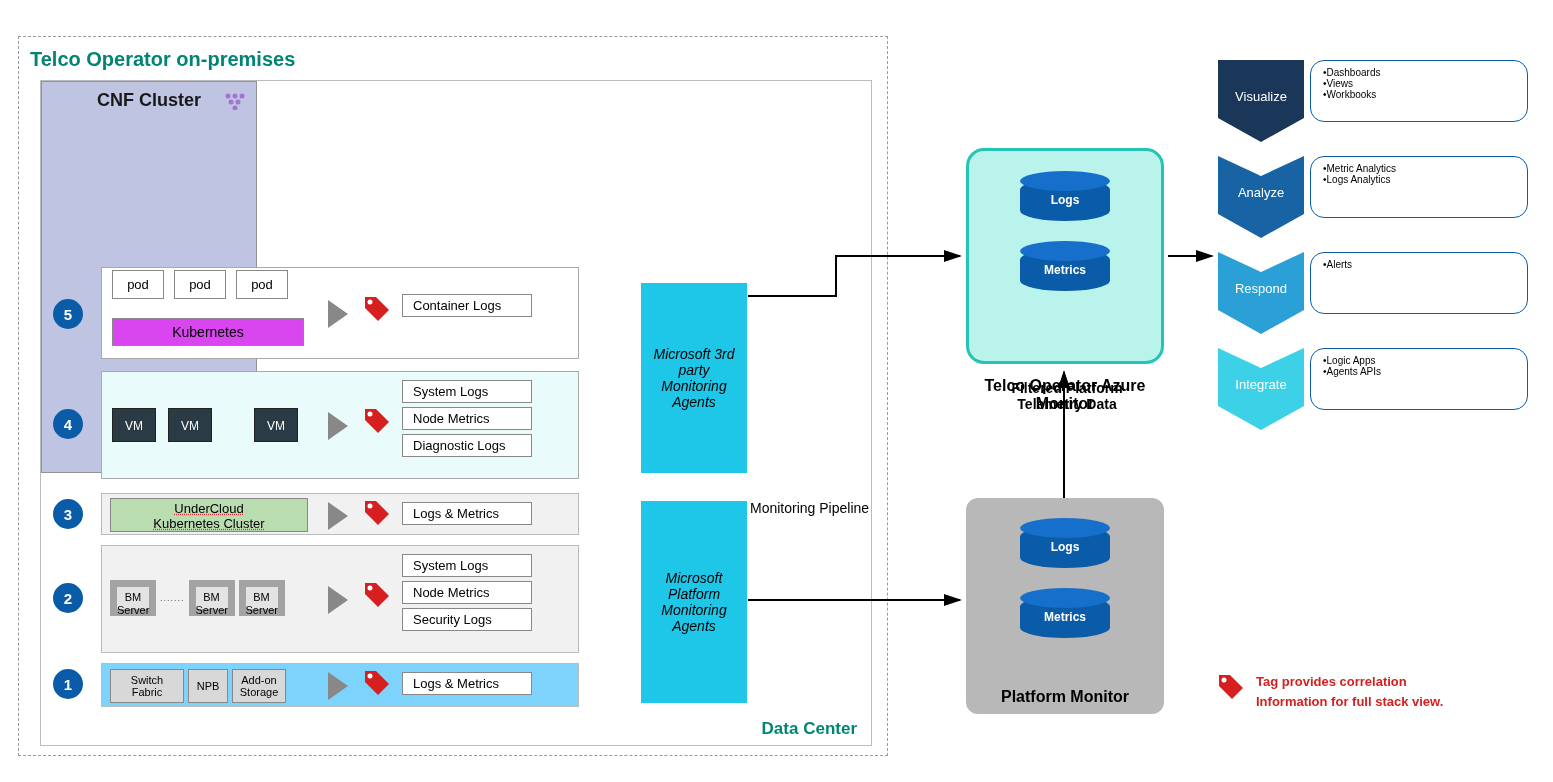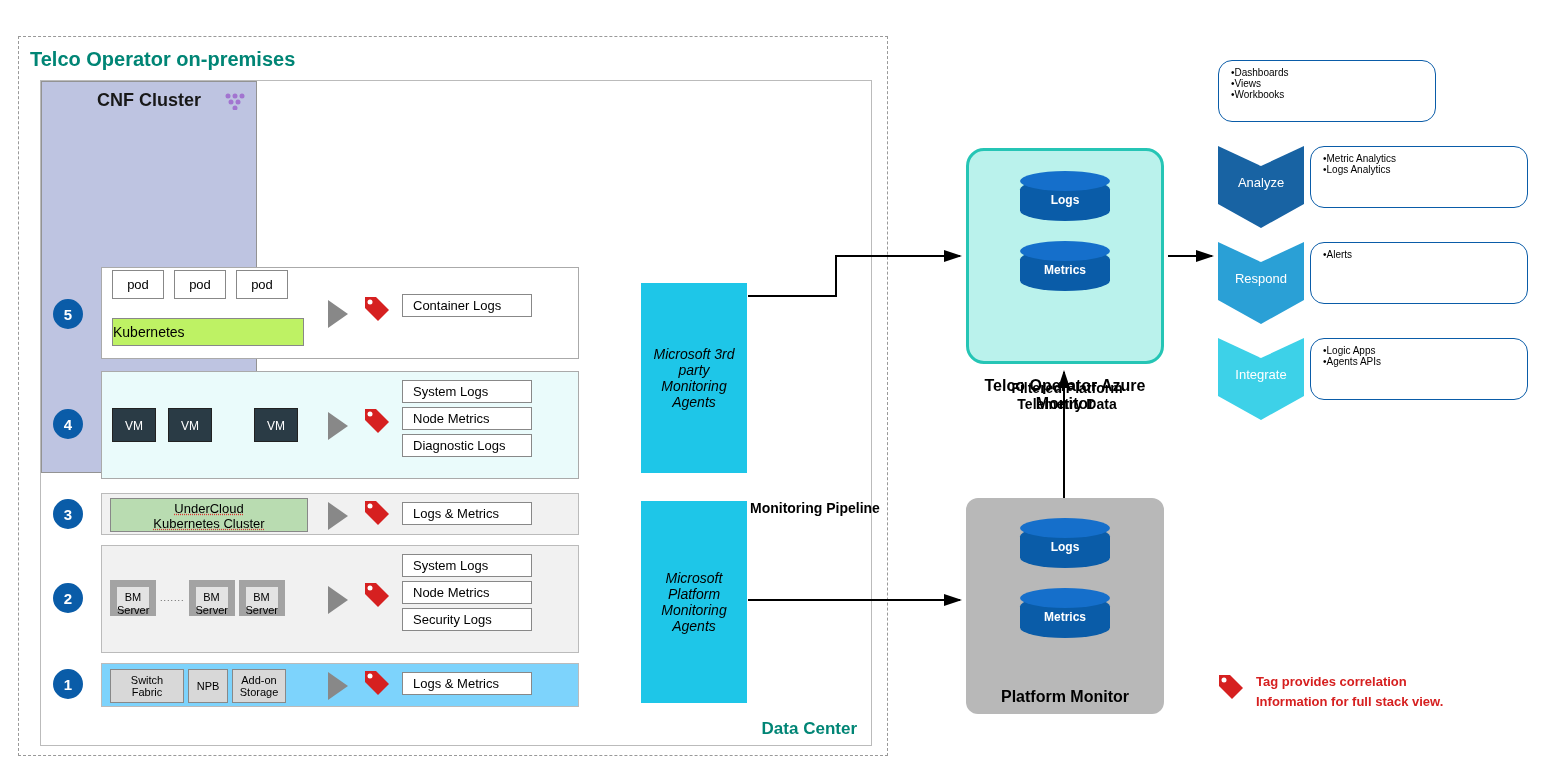--- a/index.html
+++ b/index.html
@@ -10,21 +10,21 @@
   .datacenter-label { position: absolute; right: 14px; bottom: 6px; color: #008575; font-weight: 700; font-size: 17px; }
   .cnf-cluster-box { position: absolute; left: 0; top: 0; width: 216px; height: 392px; border: 1.5px solid #888; background: #b7bede; opacity: 0.9; }
   .cnf-cluster-title { position: absolute; width: 100%; text-align: center; top: 8px; font-weight: 700; font-size: 18px; }
   .cluster-icon { position: absolute; top: 10px; right: 10px; }
   .layer5-row, .layer4-row, .layer3-row, .layer2-row, .layer1-row { position: absolute; }
   .layer5-row { left: 60px; top: 186px; width: 478px; height: 92px; border: 1px solid #aaa; background: #fff; }
   .layer4-row { left: 60px; top: 290px; width: 478px; height: 108px; border: 1px solid #aaa; background: #eafbfb; }
   .num-circle { position: absolute; width: 30px; height: 30px; border-radius: 50%; border: 3px solid #0a5ca8; background: #0a5ca8; color: #fff; font-weight: 700; display: flex; align-items: center; justify-content: center; font-size: 15px; }
   .pods-row { position: absolute; left: 10px; top: 2px; display: flex; gap: 10px; }
   .small-box { border: 1px solid #888; background: #fff; font-size: 13px; padding: 6px 8px; text-align: center; }
-  .k8s-box { position: absolute; left: 10px; top: 50px; width: 192px; height: 28px; border: 1px solid #888; background: #bef264; font-size: 14px; line-height: 26px; }
+  .k8s-box { position: absolute; left: 10px; top: 50px; width: 192px; height: 28px; border: 1px solid #888; background: #d946ef; font-size: 14px; text-align: center; line-height: 26px; }
   .vm-row { position: absolute; left: 10px; top: 36px; display: flex; gap: 12px; }
   .vm-box { width: 44px; height: 34px; background: #2a3b45; color: #fff; font-size: 12px; text-align: center; line-height: 34px; border: 1px solid #222; }
   .layer3-row { left: 60px; top: 412px; width: 478px; height: 42px; background: #f1f1f1; border: 1px solid #bbb; }
   .undercloud-box { position: absolute; left: 8px; top: 4px; width: 198px; height: 34px; background: #b9dcb1; border: 1px solid #888; font-size: 13px; text-align: center; line-height: 15px; padding-top: 2px; text-decoration: underline dotted #d33; }
   .layer2-row { left: 60px; top: 464px; width: 478px; height: 108px; background: #f1f1f1; border: 1px solid #bbb; }
   .bm-row { position: absolute; left: 8px; top: 34px; display: flex; gap: 4px; align-items: center; }
   .bm-box { width: 46px; height: 36px; border: 7px solid #a3a3a3; background: #e3e3e3; font-size: 11px; text-align: center; line-height: 13px; padding-top: 4px; }
   .dots { font-size: 9px; letter-spacing: 1px; color: #555; }
   .layer1-row { left: 60px; top: 582px; width: 478px; height: 44px; background: #7dd3fc; border: 1px solid #bbb; }
   .infra-row { position: absolute; left: 8px; top: 5px; display: flex; gap: 4px; }
@@ -38,21 +38,21 @@
   .svg-layer { position: absolute; left: 0; top: 0; width: 1553px; height: 782px; pointer-events: none; }
   .azure-box { position: absolute; left: 966px; top: 148px; width: 198px; height: 216px; border: 3px solid #25c5b5; border-radius: 18px; background: #baf2ec; }
   .azure-title { position: absolute; width: 100%; text-align: center; bottom: -52px; font-weight: 700; font-size: 16px; }
   .cylinder { position: relative; width: 90px; height: 42px; background: #0a5ca8; border-radius: 50% / 25%; margin: 0 auto; }
   .cyl-top { position: absolute; top: -8px; width: 90px; height: 20px; background: #156fcb; border-radius: 50%; }
   .cyl-label { position: absolute; width: 100%; text-align: center; color: #fff; font-size: 12px; top: 14px; font-weight: 600; }
   .cyl-wrap { margin-top: 28px; }
   .platform-box { position: absolute; left: 966px; top: 498px; width: 198px; height: 216px; background: #b8b8b8; border-radius: 12px; }
   .platform-title { position: absolute; width: 100%; text-align: center; bottom: 8px; font-weight: 700; font-size: 16px; }
   .filtered-label { position: absolute; left: 982px; top: 380px; width: 170px; text-align: center; font-size: 14px; font-weight: 600; }
-  .pipeline-label { position: absolute; left: 750px; top: 500px; font-size: 14px; font-weight: 700; }
+  .pipeline-label { position: absolute; left: 750px; top: 500px; font-size: 14px; font-weight: 400; }
   .chevron-col { position: absolute; left: 1218px; top: 60px; display: flex; flex-direction: column; gap: 24px; }
   .chevron-row { display: flex; align-items: flex-start; gap: 6px; }
   .chevron { width: 86px; height: 72px; position: relative; color: #fff; font-size: 14px; display: flex; align-items: center; justify-content: center; }
   .chev-svg { position: absolute; left: 0; top: 0; }
   .chev-label { position: relative; z-index: 2; font-size: 13px; }
   .chev-pill { width: 218px; min-height: 62px; border: 1.5px solid #0a5ca8; border-radius: 14px; background: #fff; padding: 6px 12px; font-size: 10px; }
   .legend { position: absolute; left: 1216px; top: 672px; display: flex; gap: 10px; align-items: flex-start; }
   .legend-text { color: #d62020; font-weight: 700; font-size: 13px; line-height: 20px; }
 </style>
 </head>
@@ -228,20 +228,26 @@
     <div class="cylinder">
         <div class="cyl-top"></div>
         <div class="cyl-label">Metrics</div>
       </div>
   </div>
   <div class="platform-title">Platform Monitor</div>
 </div>
 
 <div class="chevron-col">
   <div class="chevron-row">
+    <div class="chevron">
+      <svg class="chev-svg" width="86" height="86">
+          <polygon points="0,0 86,0 86,58 43,82 0,58" fill="#1a3658"></polygon>
+        </svg>
+      <span class="chev-label">Visualize</span>
+    </div>
     <div class="chev-pill">
       <div>•<span>Dashboards</span></div>
       <div>•<span>Views</span></div>
       <div>•<span>Workbooks</span></div>
     </div>
   </div>
   <div class="chevron-row">
     <div class="chevron">
       <svg class="chev-svg" width="86" height="86">
           <polygon points="0,0 86,0 86,58 43,82 0,58 0,0 43,20" fill="#1863a3"></polygon>

